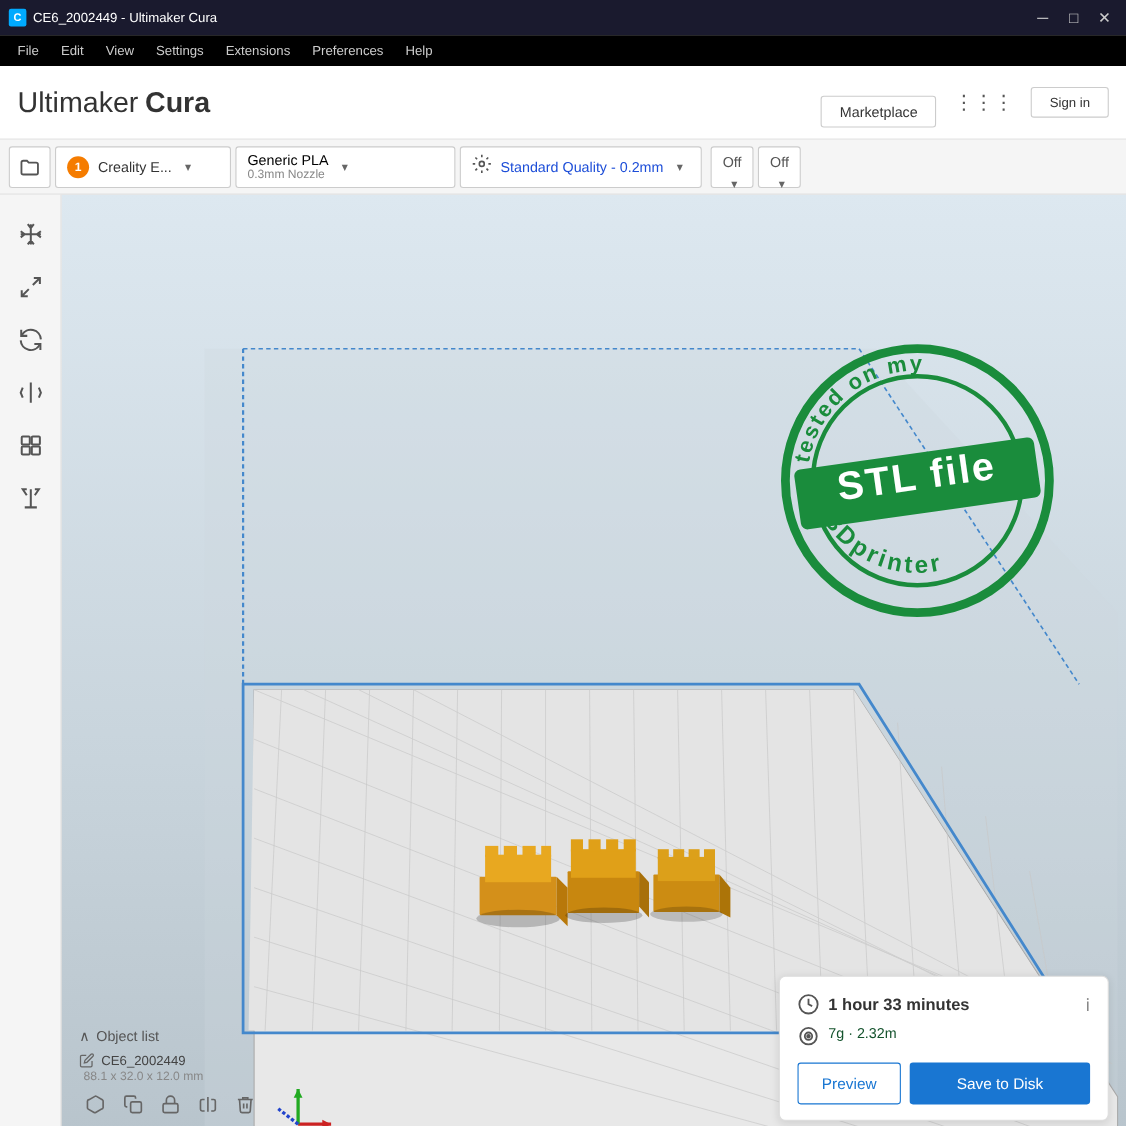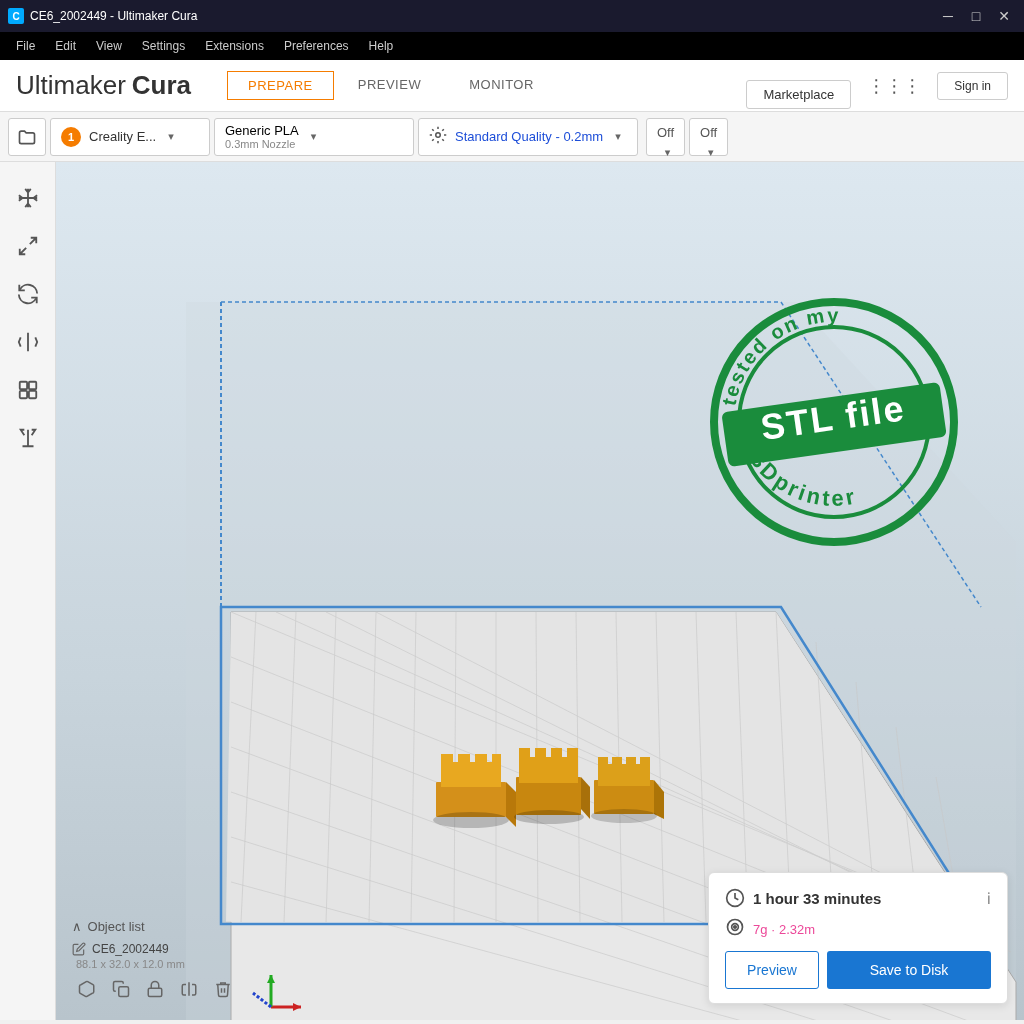--- a/index.html
+++ b/index.html
@@ -71,21 +71,21 @@
     }
     .menu-item {
       padding: 4px 8px;
       cursor: pointer;
       border-radius: 3px;
     }
 
     
     .header {
       background: #ffffff;
-      height: 52px;
+      height: 67px;
       display: flex;
       align-items: center;
       padding: 0 16px;
       border-bottom: 1px solid #ddd;
       gap: 16px;
     }
     .app-logo {
       font-size: 26px;
       font-weight: 300;
       color: #333;
@@ -325,25 +325,25 @@
     .print-time {
       display: flex;
       align-items: center;
       gap: 8px;
       margin-bottom: 8px;
     }
     .print-time-text { font-size: 15px; font-weight: 600; color: #333; flex: 1; }
     .info-icon { color: #888; font-size: 16px; cursor: pointer; }
     .material-usage {
       display: flex;
-      align-items: flex-end;
+      align-items: flex-start;
       gap: 8px;
       margin-bottom: 14px;
       font-size: 13px;
-      color: #ec4899;
+      color: #14532d;
     }
     .bottom-btns {
       display: flex;
       gap: 8px;
     }
     .preview-btn {
       flex: 1;
       padding: 10px;
       background: white;
       border: 1px solid #1976d2;
@@ -443,25 +443,20 @@
   <span class="menu-item">Preferences</span>
   <span class="menu-item">Help</span>
 </div>
 
 <div class="header">
   <div class="app-logo">
     <span class="ultimaker">Ultimaker</span>
     <span class="cura">Cura</span>
   </div>
 
-  <div class="nav-tabs">
-    <div class="nav-tab prepare">PREPARE</div>
-    <div class="nav-tab">PREVIEW</div>
-    <div class="nav-tab">MONITOR</div>
-  </div>
 
   <div class="header-right">
     <button class="marketplace-btn">Marketplace</button>
     <button class="grid-icon-btn">⋮⋮⋮</button>
     <button class="signin-btn">Sign in</button>
   </div>
 </div>
 
 <div class="secondary-toolbar">
   <div class="folder-btn">

